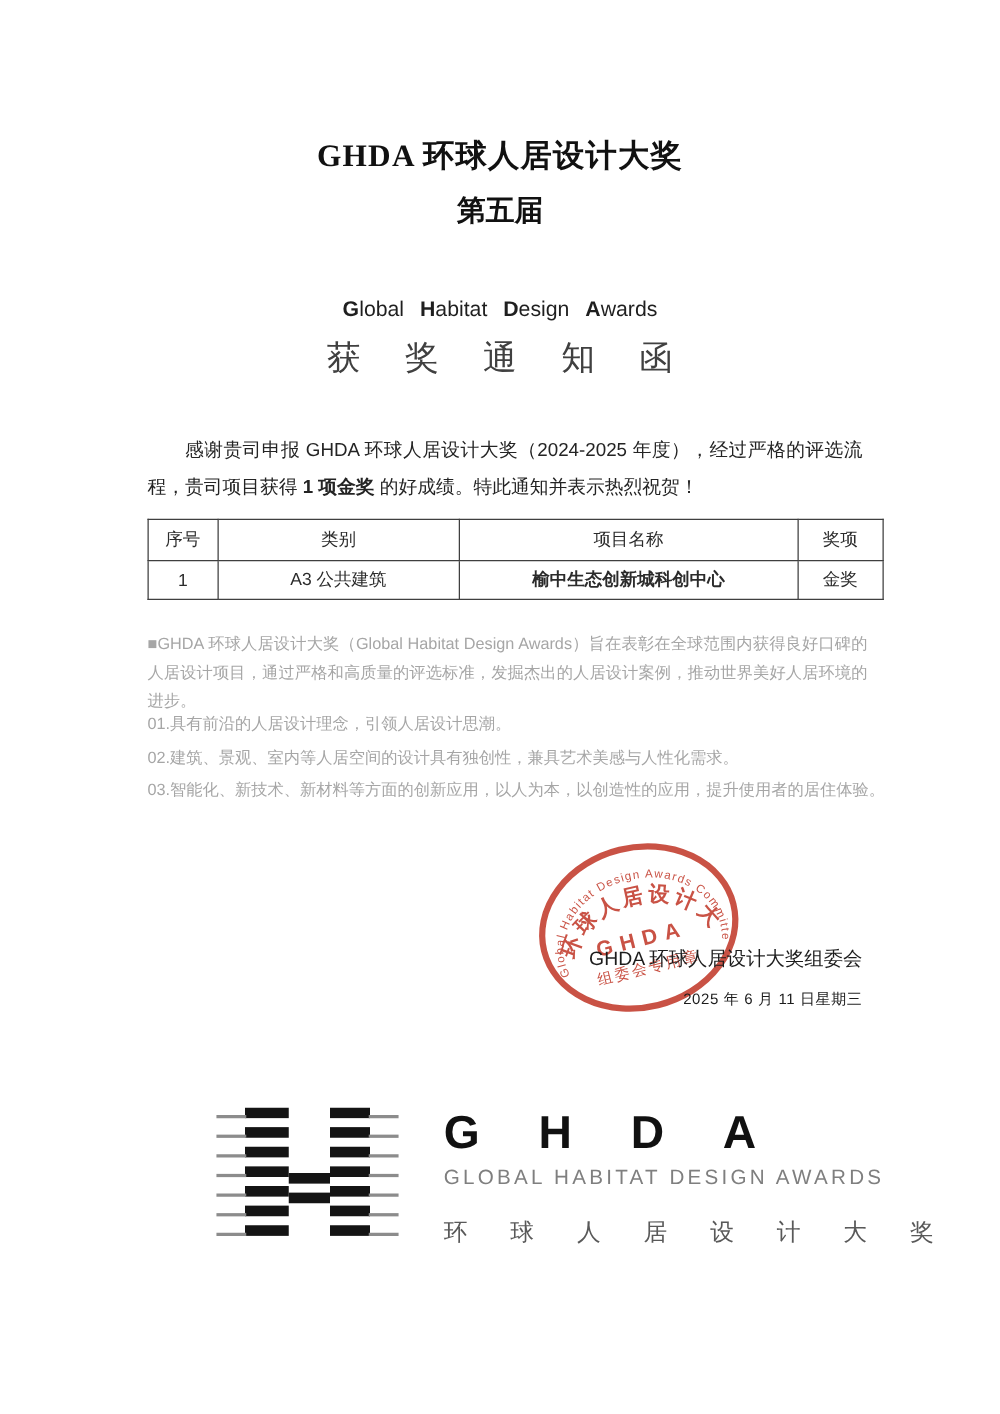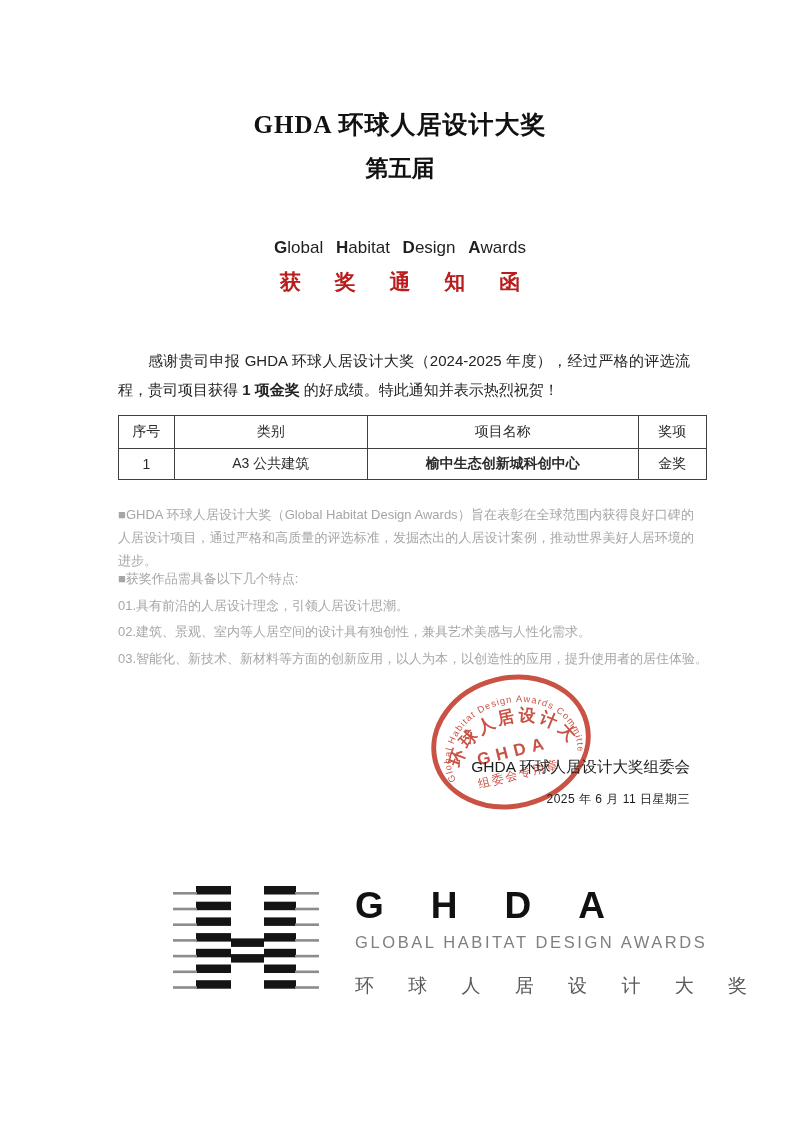--- a/index.html
+++ b/index.html
@@ -20,21 +20,21 @@
     font-size:23px; font-weight:700; color:#111;
   }
   .years {
     top:191px; font-family:"Liberation Serif","DejaVu Serif",serif;
     font-size:24px; color:#111; letter-spacing:1px;
   }
   .english-line { top:238px; font-size:17px; color:#1f1f1f; }
   .english-line .word { margin:0 4px; }
   .english-line b { font-weight:700; }
   .letter-heading {
-    top:268px; font-size:21px; font-weight:700; color:#b91c1c;
+    top:268px; font-size:27px; font-weight:400; color:#404040;
     letter-spacing:14px; text-indent:14px;
   }
 
   .recipient { top:318px; left:118px; font-size:15.5px; font-weight:700; color:#111; }
   .recipient .name { text-decoration:underline; text-underline-offset:3px; }
 
   .body-par {
     top:346px; left:118px; width:572px; font-size:15px; line-height:29px;
     text-align:justify; text-indent:2em; color:#242424;
   }
@@ -123,21 +123,20 @@
         <td>A3 公共建筑</td>
         <td class="proj-cell">榆中生态创新城科创中心</td>
         <td>金奖</td>
       </tr>
     </tbody>
   </table>
 
   <div class="abs note-intro">■GHDA 环球人居设计大奖（Global Habitat Design Awards）旨在表彰在全球范围内获得良好口碑的人居设计项目，通过严格和高质量的评选标准，发掘杰出的人居设计案例，推动世界美好人居环境的进步。</div>
 
   <div class="abs note-features">
-    <div>■获奖作品需具备以下几个特点:</div>
     <div>01.具有前沿的人居设计理念，引领人居设计思潮。</div>
     <div>02.建筑、景观、室内等人居空间的设计具有独创性，兼具艺术美感与人性化需求。</div>
     <div>03.智能化、新技术、新材料等方面的创新应用，以人为本，以创造性的应用，提升使用者的居住体验。</div>
   </div>
 
   <div class="abs stamp-wrap">
     <svg viewBox="0 0 172 146" width="172" height="146">
       <defs>
         <path id="ringPath" d="M 24,99 A 64,52 0 1 1 148,99" fill="none"></path>
         <path id="arcPath" d="M 31,86 A 57,44 0 0 1 141,86" fill="none"></path>

